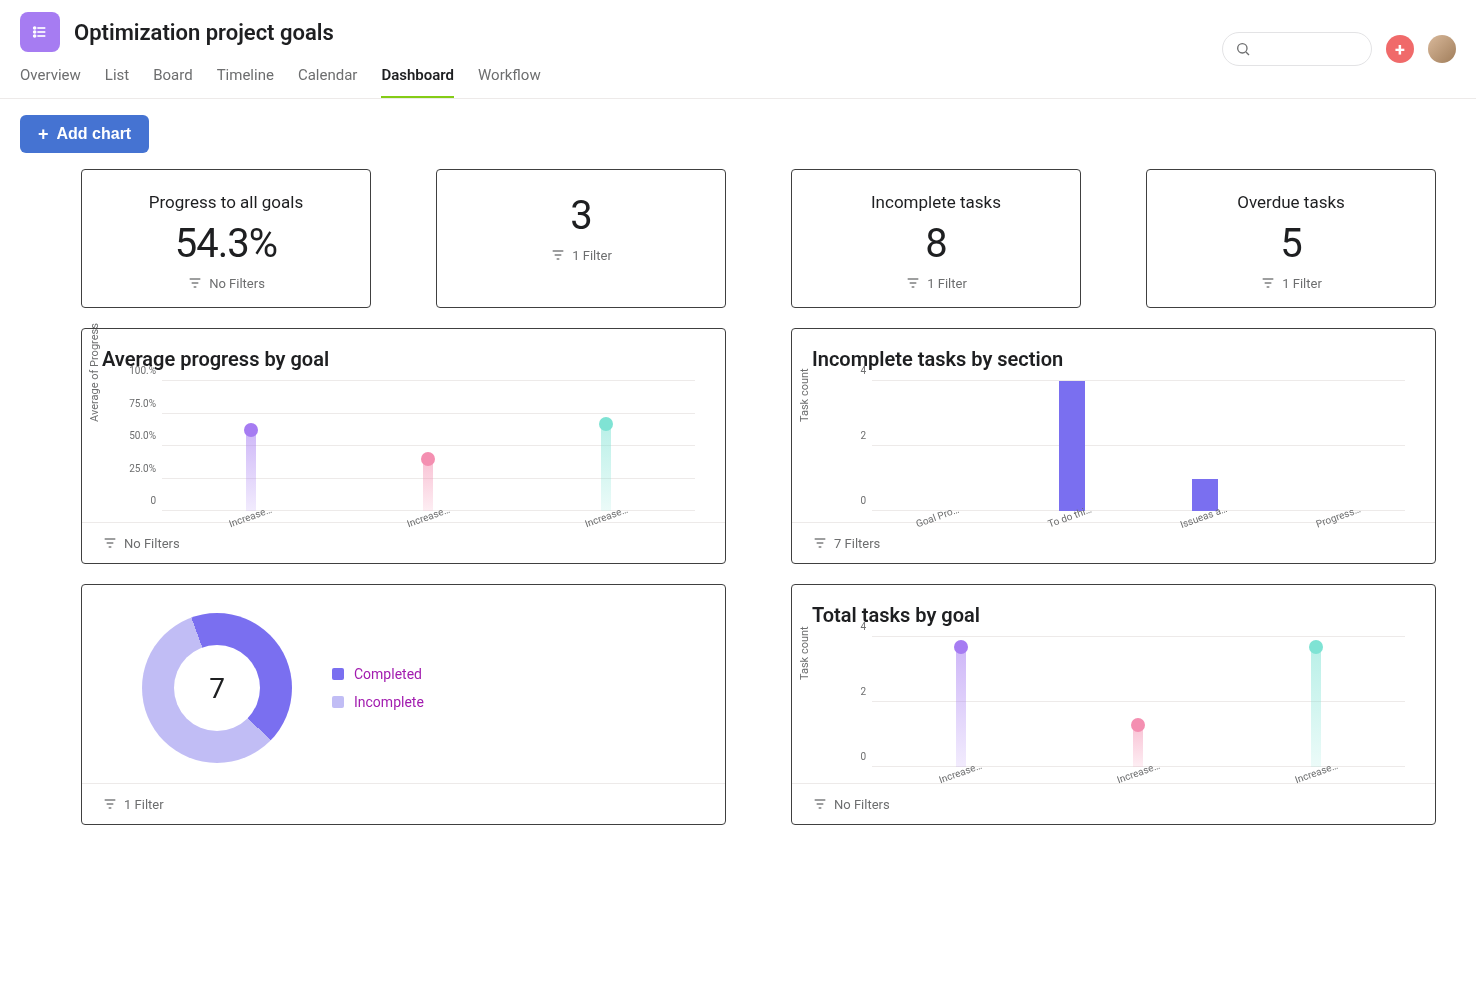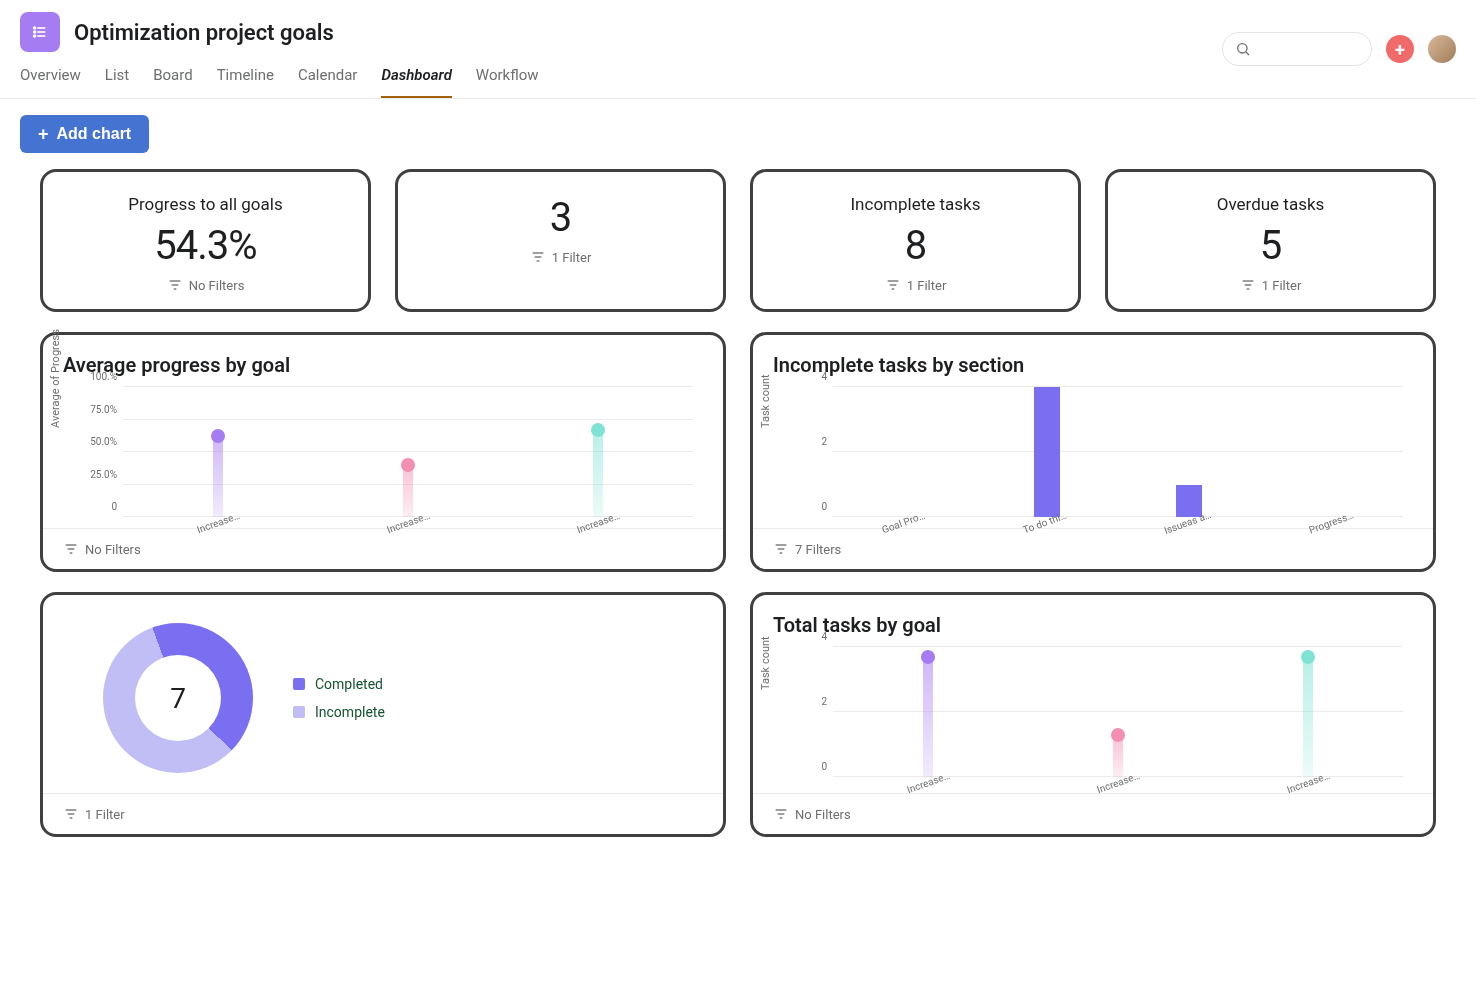--- a/index.html
+++ b/index.html
@@ -70,22 +70,21 @@
     font-size: 15px;
   }
   .tab {
     padding-bottom: 12px;
     color: #6d6e6f;
     cursor: pointer;
   }
   .tab.active {
     color: #1e1f21;
     font-weight: 600;
-    border-bottom: 2px solid #a16207;
-    font-style: italic;
+    border-bottom: 2px solid #84cc16;
   }
   
   .toolbar {
     padding: 16px 20px;
   }
   .add-chart-btn {
     background: #4573d2;
     color: #fff;
     border: none;
     border-radius: 6px;
@@ -99,23 +98,24 @@
   .dashboard {
     padding: 0 40px 40px 40px;
     display: flex; flex-direction: column; gap: 20px;
   }
   .row-stats {
     display: grid;
     grid-template-columns: repeat(4, 1fr);
     gap: 24px;
   }
   .stat-card, .chart-card {
-    border: 3px solid #404040;
-    border-radius: 16px;
+    border: 1px solid #404040;
+    border-radius: 4px;
     background: #fff;
+    margin-left: 41px;
   }
   .stat-card {
     padding: 22px 16px 16px 16px;
     text-align: center;
     display: flex; flex-direction: column; gap: 8px;
   }
   .stat-title { font-size: 17px; color: #1e1f21; }
   .stat-value { font-size: 40px; font-weight: 400; letter-spacing: -1px; }
   .stat-filter { color: #6d6e6f; font-size: 13px; display:flex; align-items:center; justify-content:center; gap:6px;}
   .filter-icon { display:inline-block; }
@@ -168,21 +168,21 @@
   .donut-wrap { display:flex; align-items:center; gap:40px; padding:10px 0 20px 40px; }
   .donut {
     width:150px; height:150px; border-radius:50%;
     position:relative;
     display:flex; align-items:center; justify-content:center;
   }
   .donut::after {
     content:""; position:absolute; width:86px; height:86px; background:#fff; border-radius:50%;
   }
   .donut-center { position:relative; z-index:1; font-size:28px; }
-  .legend { display:flex; flex-direction:column; gap:12px; font-size:14px; color:#14532d;}
+  .legend { display:flex; flex-direction:column; gap:12px; font-size:14px; color:#a21caf;}
   .legend-item { display:flex; align-items:center; gap:10px;}
   .swatch { width:12px; height:12px; border-radius:2px; }
   svg.icon { width:16px; height:16px; }
 </style>
 </head>
 <body>
 
 <div class="header">
   <div class="project-icon">
     <svg class="icon" viewBox="0 0 24 24" fill="none" stroke="white" stroke-width="2.5">

